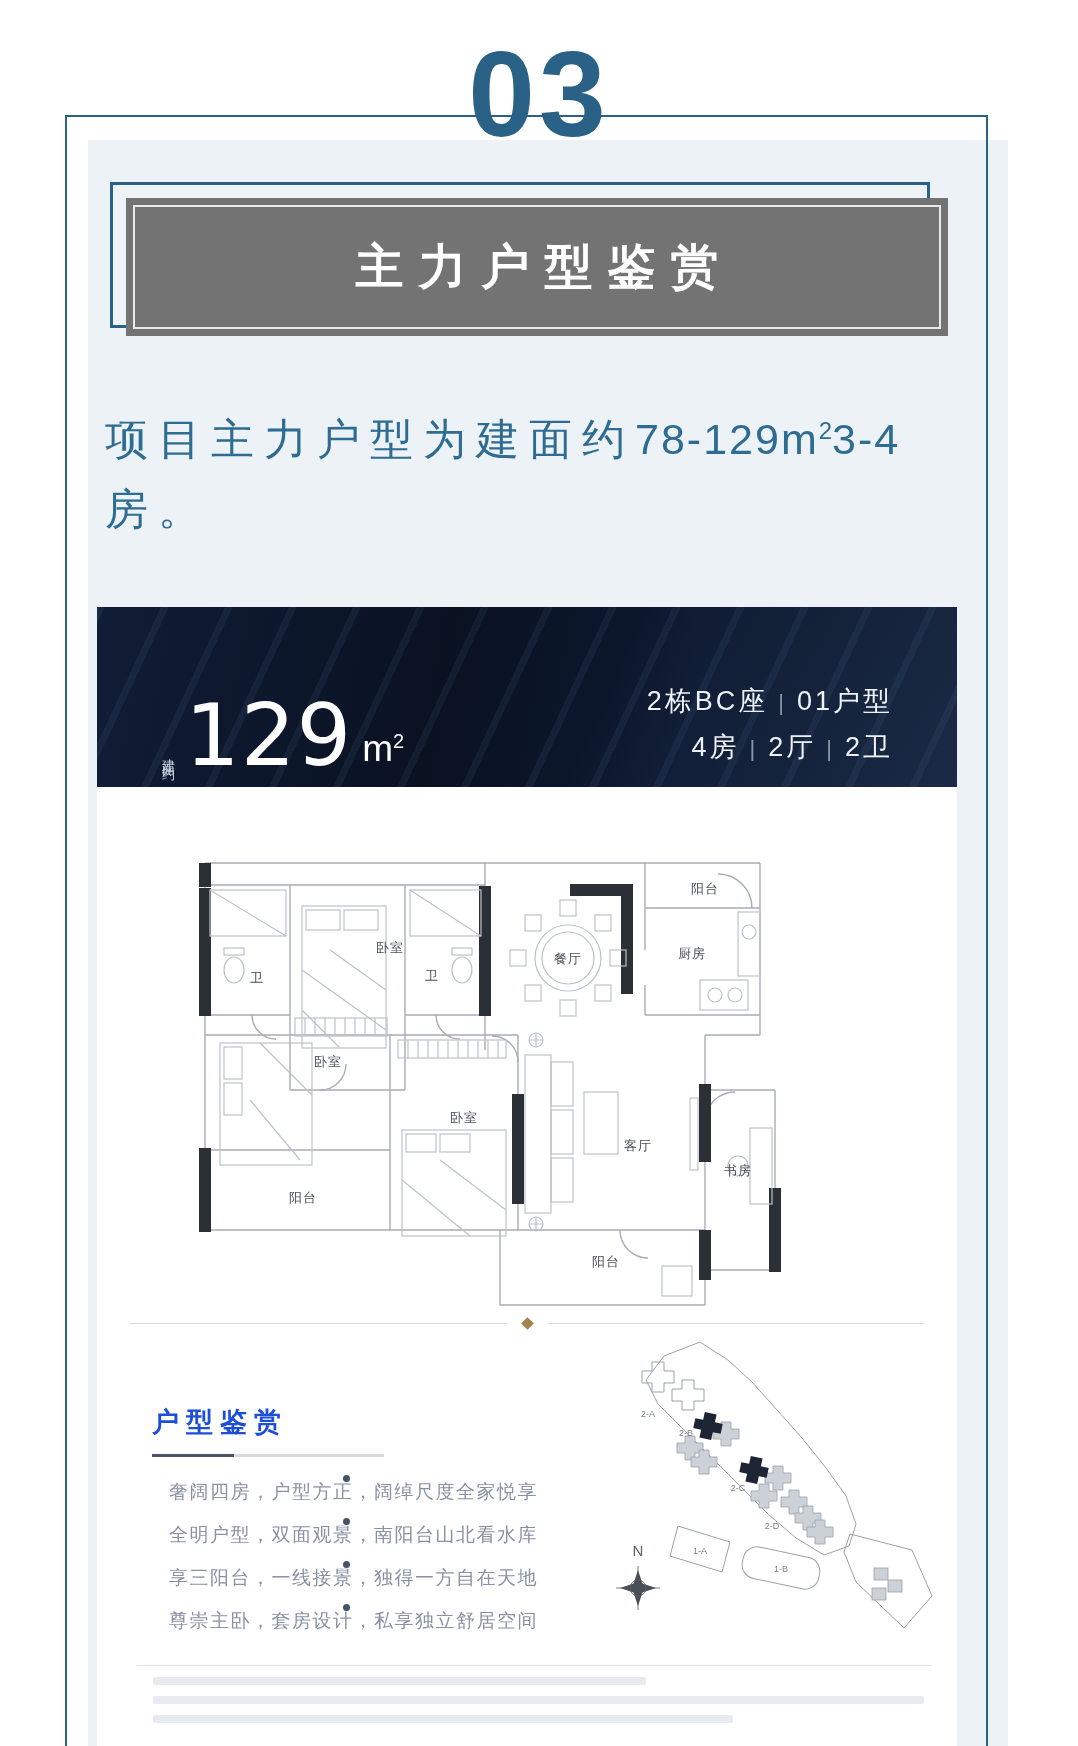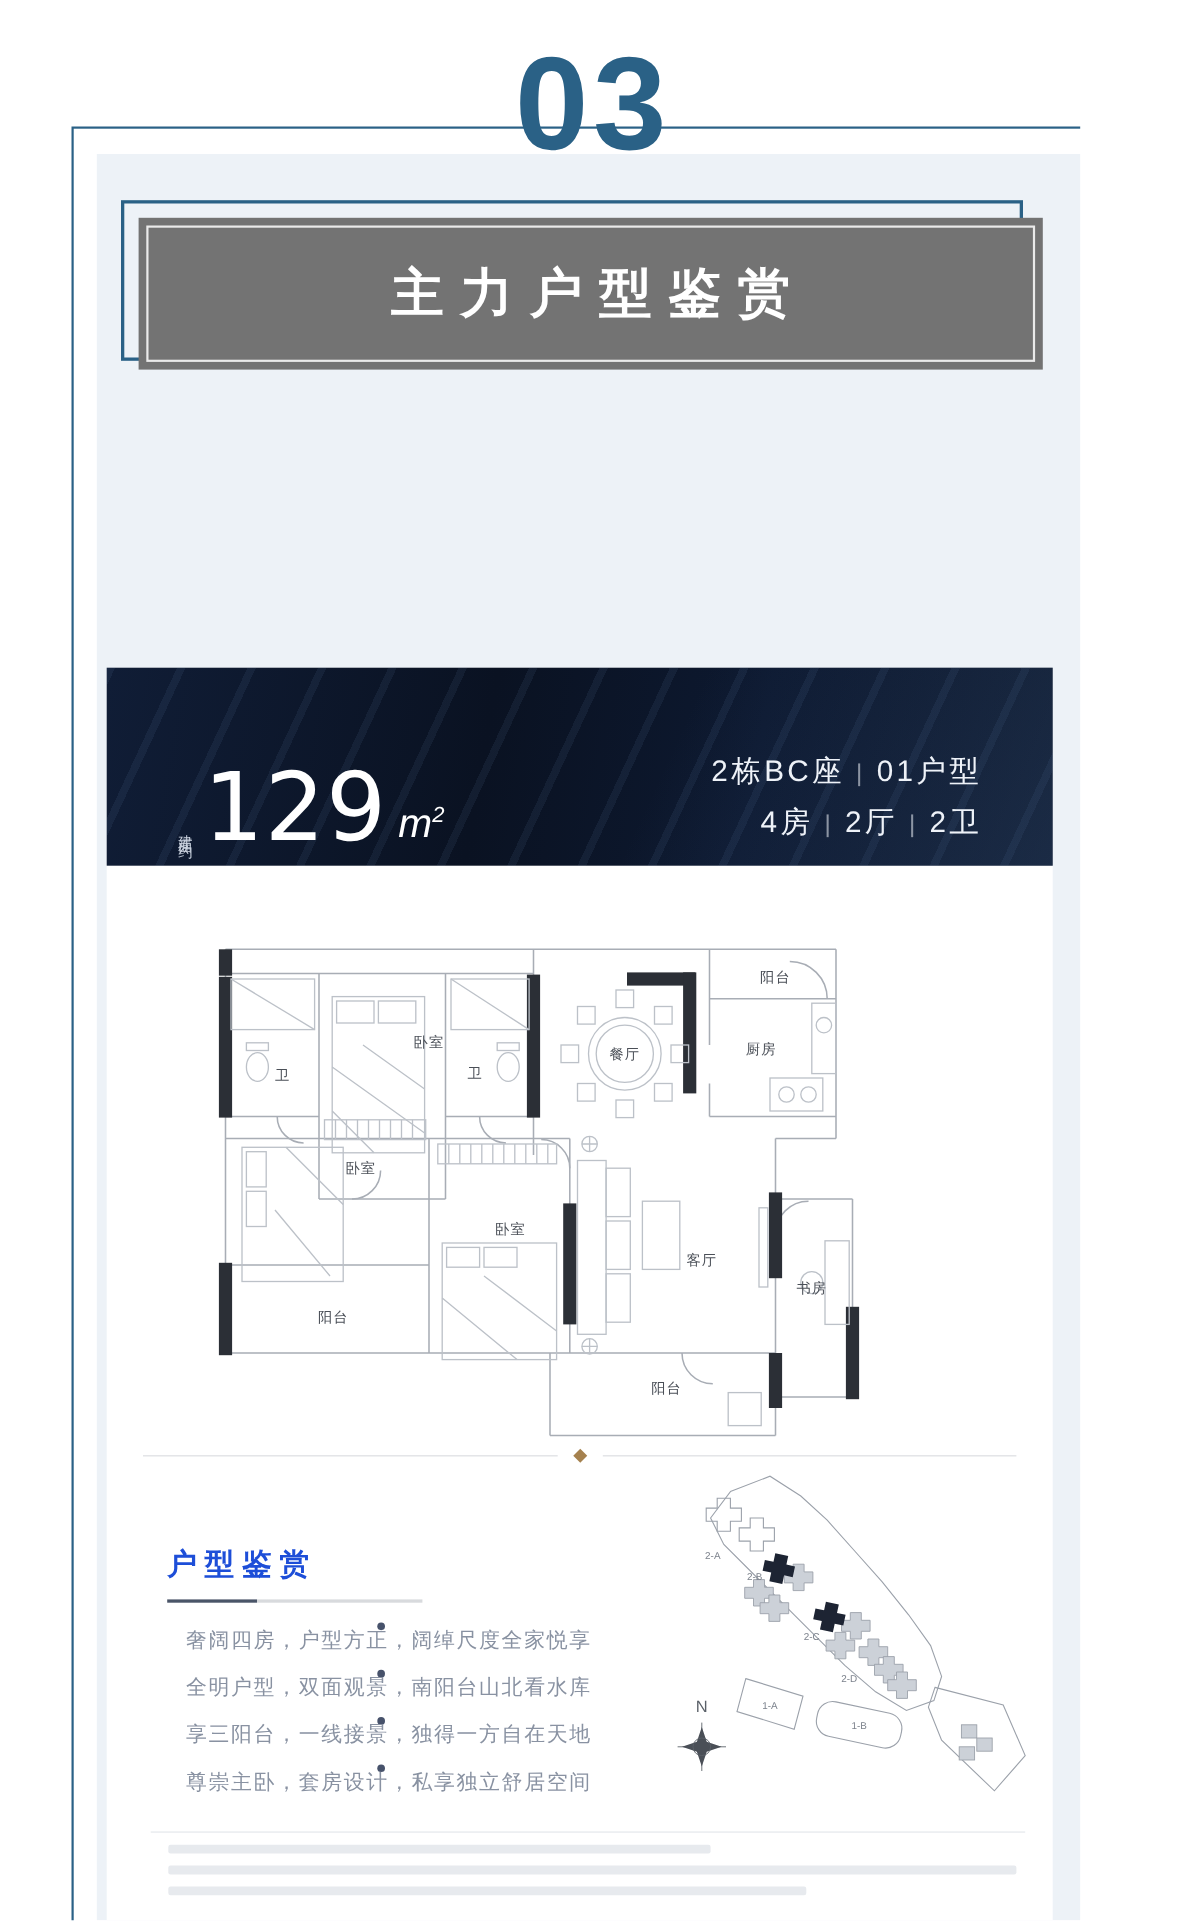--- a/index.html
+++ b/index.html
@@ -1,18 +1,18 @@
 <!DOCTYPE html>
 <html><head>
 <meta charset="utf-8">
 <style>
   * { margin:0; padding:0; box-sizing:border-box; }
   html,body { background:#ffffff; }
   body { font-family:"Liberation Sans", sans-serif; }
-  #screen { position:relative; width:982px; height:1746px; background:#fff; overflow:hidden; }
+  #screen { position:relative; width:1078px; height:1746px; background:#fff; overflow:hidden; }
 
   
   .panel { position:absolute; left:88px; top:140px; width:920px; height:1606px; background:#edf2f7; z-index:1; }
   .outer-border { position:absolute; left:65px; top:115px; width:923px; height:1660px; border:2px solid #2a6186; z-index:2; }
 
   
   .hero-clip { position:absolute; left:0; top:0; width:1078px; height:140px; overflow:hidden; z-index:3; }
   .big-num { position:absolute; top:34px; left:0; width:100%; text-align:center;
              font-size:120px; font-weight:700; color:#2a6186; letter-spacing:4px; line-height:1; }
 
@@ -36,21 +36,21 @@
   .unit-header { position:relative; width:860px; height:180px; overflow:hidden;
     background:
       linear-gradient(295deg, rgba(70,105,160,.28), rgba(0,0,0,0) 42%),
       repeating-linear-gradient(115deg, rgba(130,170,220,.08) 0 7px, rgba(0,0,0,0) 7px 58px),
       linear-gradient(100deg,#101d36 0%, #0a1222 40%, #0d1930 68%, #0a1322 100%);
   }
   .area-row { position:absolute; left:62px; bottom:14px; display:flex; align-items:flex-end; }
   .area-vertical { writing-mode:vertical-rl; font-size:13px; color:#ccd4e0; letter-spacing:5px; margin-right:8px; padding-bottom:10px; }
   .area-value { font-size:86px; line-height:.86; color:#fff; font-weight:400; letter-spacing:1px;
                 font-family:"DejaVu Sans", sans-serif; }
-  .area-unit { font-size:37px; color:#fff; margin-left:10px; padding-bottom:3px; font-weight:400;font-style:italic; }
+  .area-unit { font-size:37px; color:#fff; margin-left:10px; padding-bottom:3px; font-weight:400; }
   .area-unit sup { font-size:20px; }
   .unit-info { position:absolute; right:64px; bottom:22px; text-align:right; color:#eef2f8;margin-top:40px; }
   .unit-info .line1 { font-size:27px; letter-spacing:3px; margin-bottom:10px; }
   .unit-info .line2 { font-size:27px; letter-spacing:3px; }
   .unit-info .sep { opacity:.55; padding:0 10px; font-size:22px; }
 
   
   .plan-svg { position:absolute; left:43px; top:193px; z-index:2; }
   .site-svg { position:absolute; left:505px; top:723px; }
 
@@ -90,20 +90,24 @@
 
   <div class="hero-clip">
     <div class="big-num">03</div>
   </div>
 
   <div class="banner-outline"></div>
   <div class="banner">
     <span class="banner-title">主力户型鉴赏</span>
   </div>
 
+  <div class="intro">
+    <div><span>项目主力户型为建面约</span><span class="num">78-129</span><span class="num"><span>m</span><sup>2</sup></span><span class="num">3-4</span></div>
+    <div>房。</div>
+  </div>
 
   <div class="card">
 
     <div class="unit-header">
       <div class="area-row">
         <span class="area-vertical">建面约</span>
         <span class="area-value">129</span>
         <span class="area-unit"><span>m</span><sup>2</sup></span>
       </div>
       <div class="unit-info">

